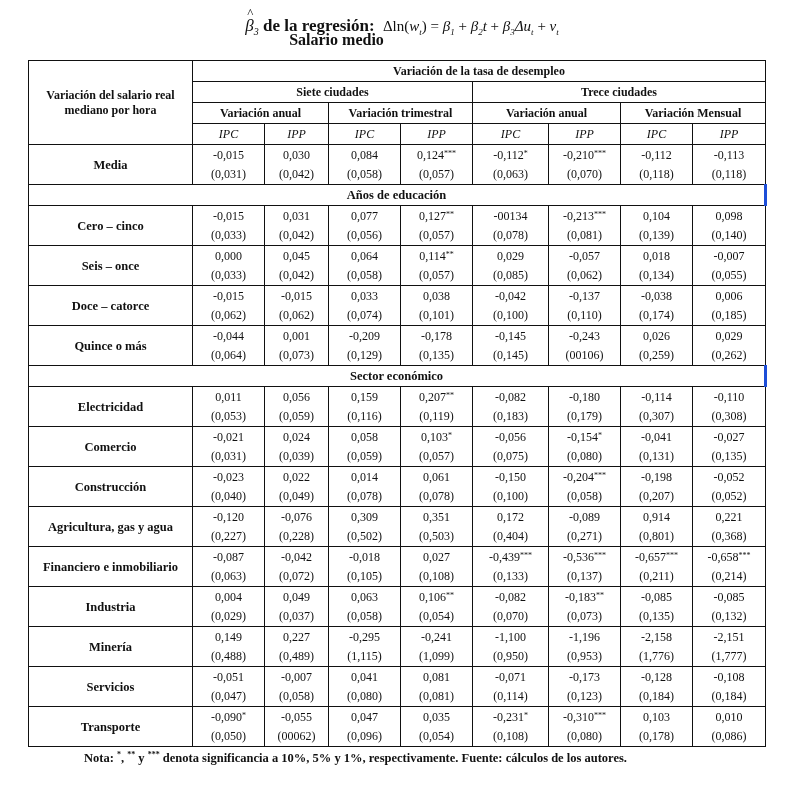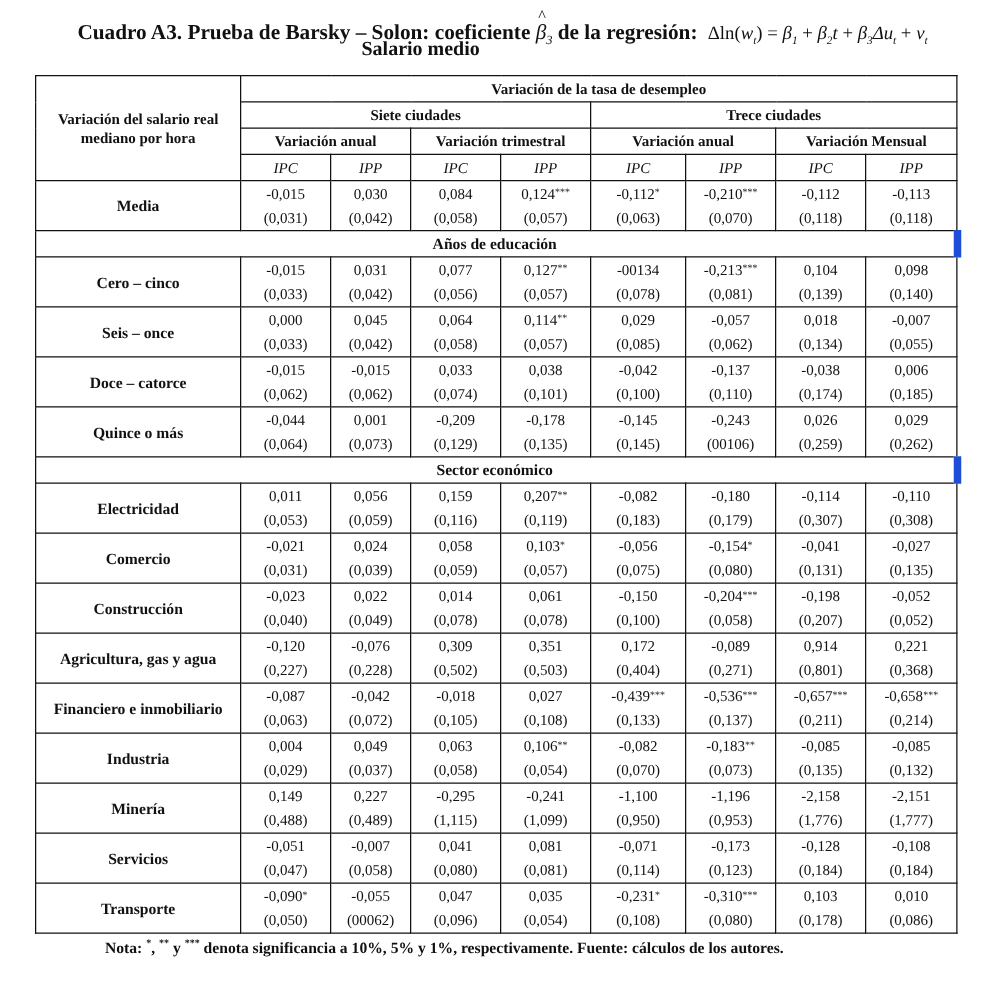--- a/index.html
+++ b/index.html
@@ -16,35 +16,34 @@
               font-size: 16px; font-weight: bold; }
   table.t { position: absolute; top: 60px; left: 28px; border-collapse: collapse;
             table-layout: fixed; width: 737px; }
   table.t td { border: 1px solid #111; padding: 0; text-align: center; font-size: 12px;
                line-height: 20px; }
   table.t tr.h td { height: 20px; font-weight: bold; font-size: 12px; }
   table.t tr.h td.ital { font-style: italic; font-weight: normal; }
   table.t td.stub { font-weight: bold; font-size: 12.5px; }
   table.t td.stubhead { font-weight: bold; font-size: 12.5px; line-height: 15px; vertical-align: middle; }
   table.t tr.sec td { font-weight: bold; font-size: 12.5px; height: 20px; text-align: center;
-                      border-left: 1px solid #111; border-right: 6px solid #1d4ed8; }
+                      border-left: 1px solid #111; border-right: 3px solid #1d4ed8; }
   table.t tr.dr td { height: 39px; }
   table.t td.val { vertical-align: middle; }
   .coef, .se { display: block; line-height: 19px; }
   .coef.b { font-weight: normal; }
   .coef sup { font-size: 8px; vertical-align: top; position: relative; top: -2px; }
   .note { position: absolute; top: 750px; left: 36px; font-size: 12.5px; font-weight: bold;
           white-space: nowrap; margin-left: 48px; }
   .note sup { font-size: 8px; }
 </style>
 </head>
 <body>
 
 <div class="title">
-  <span>Cuadro A3. Prueba de Barsky – Solon: coeficiente</span>
   <span class="beta"><span class="hat">^</span><span>β</span><sub>3</sub></span>
   <span>de la regresión:</span>
   <span class="formula"><span>Δln(</span><i><span>w</span><sub>t</sub></i><span>) = </span><i><span>β</span><sub>1</sub></i><span> + </span><i><span>β</span><sub>2</sub><span>t</span></i><span> + </span><i><span>β</span><sub>3</sub><span>Δu</span><sub>t</sub></i><span> + </span><i><span>v</span><sub>t</sub></i></span>
 </div>
 <div class="subtitle">Salario medio</div>
 
 <table class="t">
   <colgroup>
     <col style="width:164px">
       <col style="width:72px">

